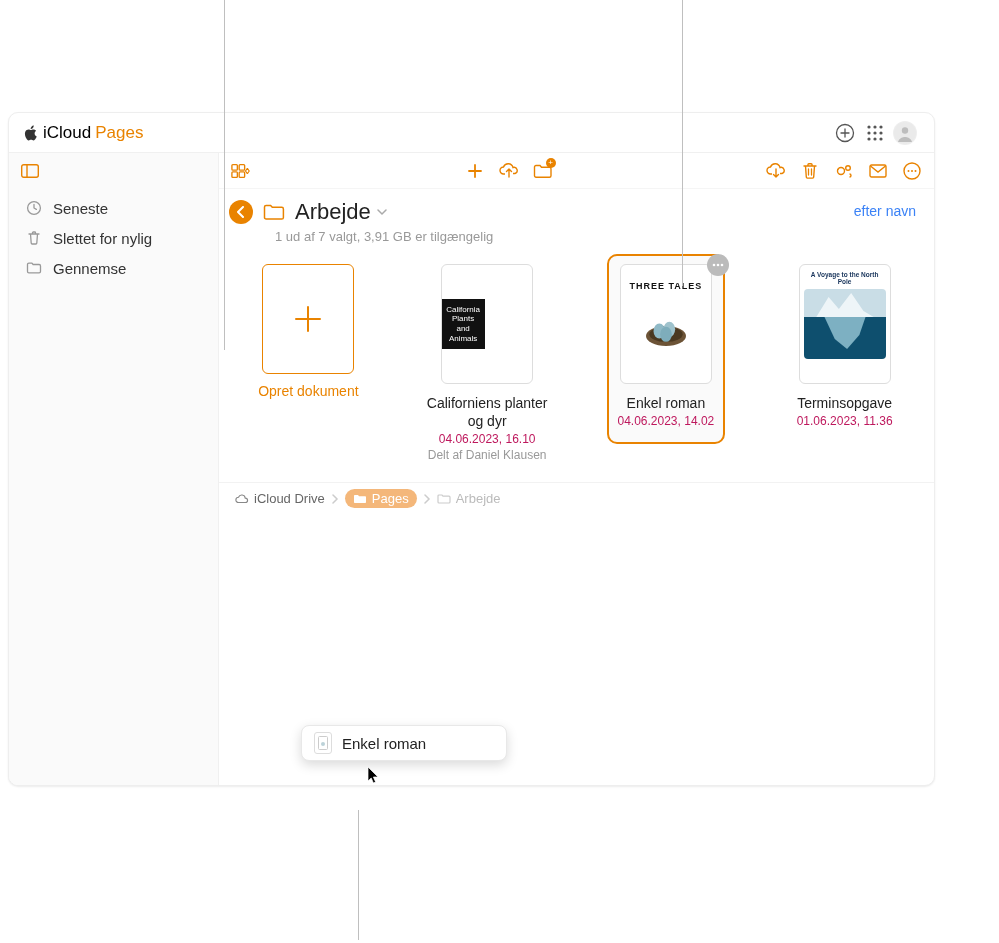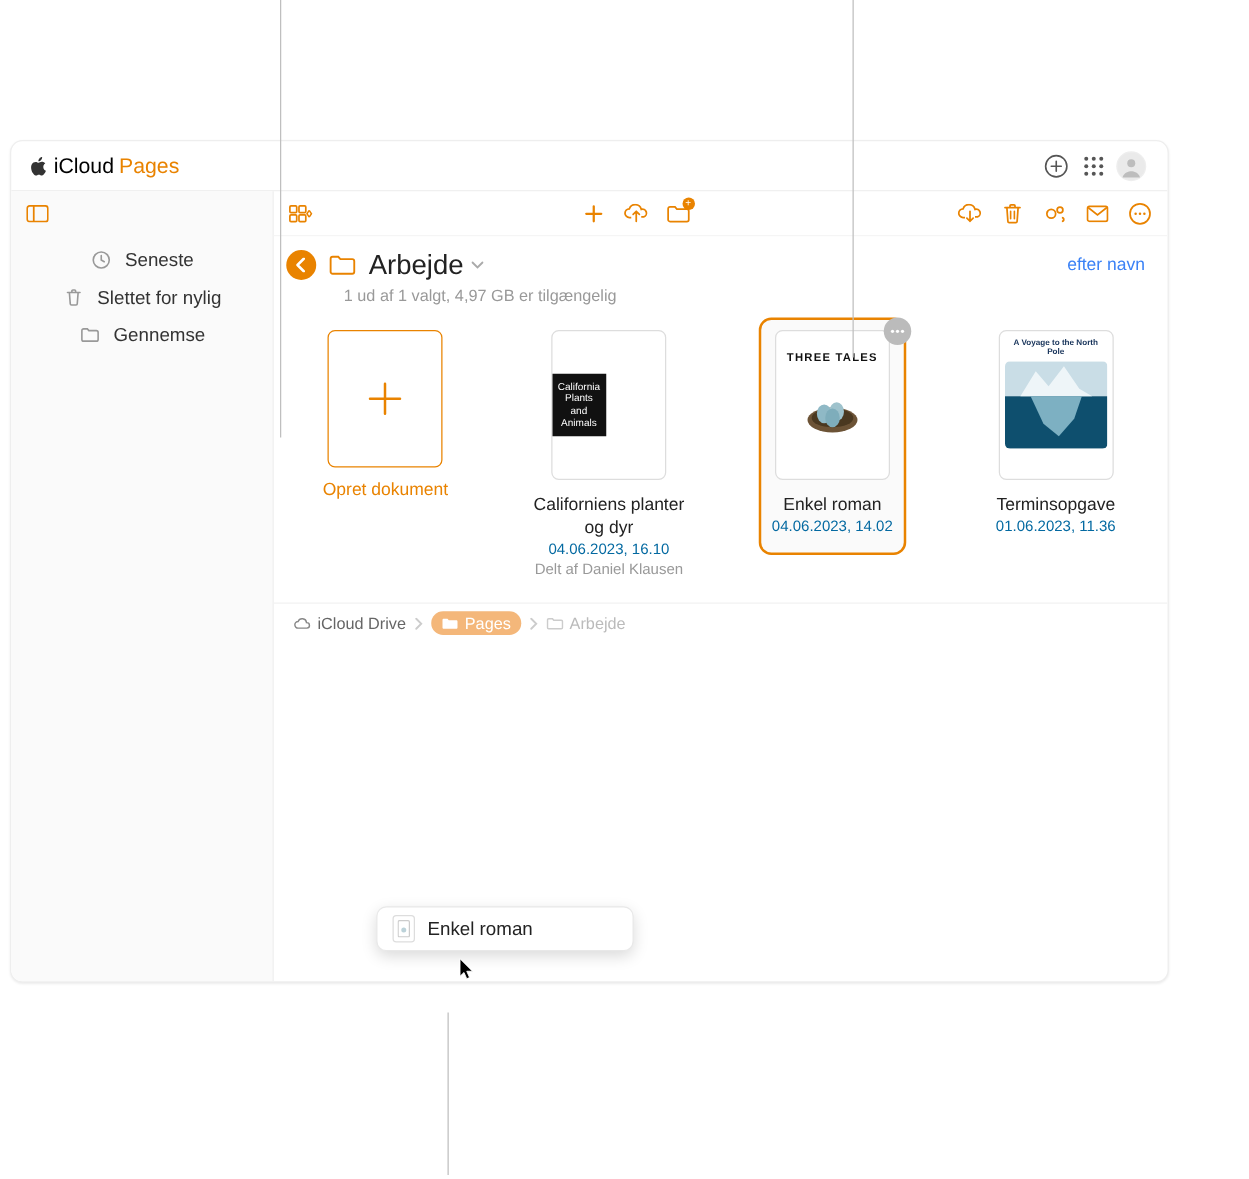--- a/index.html
+++ b/index.html
@@ -62,21 +62,20 @@
     color: #e98300;
   }
   .sidebar ul { list-style: none; padding: 4px 8px; }
   .sidebar li {
     display:flex; align-items:center; gap: 10px;
     padding: 6px 8px;
     border-radius: 6px;
     font-size: 15px;
     color: #333;
     cursor: pointer;
-    justify-content: center;
   }
   .sidebar li .sb-icon { width: 18px; height: 18px; display:flex; align-items:center; justify-content:center; color: #999; }
   
   .content { flex: 1; display:flex; flex-direction:column; min-width: 0; position: relative; }
   .toolbar {
     height: 36px;
     display:flex;
     align-items:center;
     padding: 0 12px;
     gap: 14px;
@@ -137,21 +136,21 @@
     width: 92px; height: 110px;
     border: 1.5px solid #e98300;
     color:#e98300;
   }
   .card.create .label {
     color:#e98300;
     font-size:14px;
     margin-top:8px;
   }
   .card .label { font-size:14px; color:#222; margin-top:10px; line-height:1.3; }
-  .card .meta  { font-size:12px; color:#0369a1; margin-top:2px; }
+  .card .meta  { font-size:12px; color:#be185d; margin-top:2px; }
   .card .meta2 { font-size:12px; color:#999; margin-top:2px; }
   .card.selected .sel-box {
     position:absolute;
     top:-10px; left:10px; right:10px;
     height: 190px;
     border: 2px solid #e98300;
     border-radius: 10px;
     background: rgba(245,245,245,0.5);
     z-index: -1;
   }
@@ -457,21 +456,21 @@
         </span>
         <div class="folder-name">
           <span>Arbejde</span>
           <span class="caret">
             <svg width="10" height="8" viewBox="0 0 10 8">
                 <path d="M1 2l4 4 4-4" fill="none" stroke="#aaa" stroke-width="1.5" stroke-linecap="round"></path>
               </svg>
           </span>
         </div>
       </div>
-      <div class="folder-sub">1 ud af 1 valgt, 4,97 GB er tilgængelig</div>
+      <div class="folder-sub">1 ud af 7 valgt, 3,91 GB er tilgængelig</div>
       <div class="sort-label">efter navn</div>
 
       <div class="grid">
 
         <div class="card create">
           <div class="thumb">
             <svg width="36" height="36" viewBox="0 0 36 36">
                 <path d="M18 6v24M6 18h24" stroke="#e98300" stroke-width="2" stroke-linecap="round"></path>
               </svg>
           </div>

